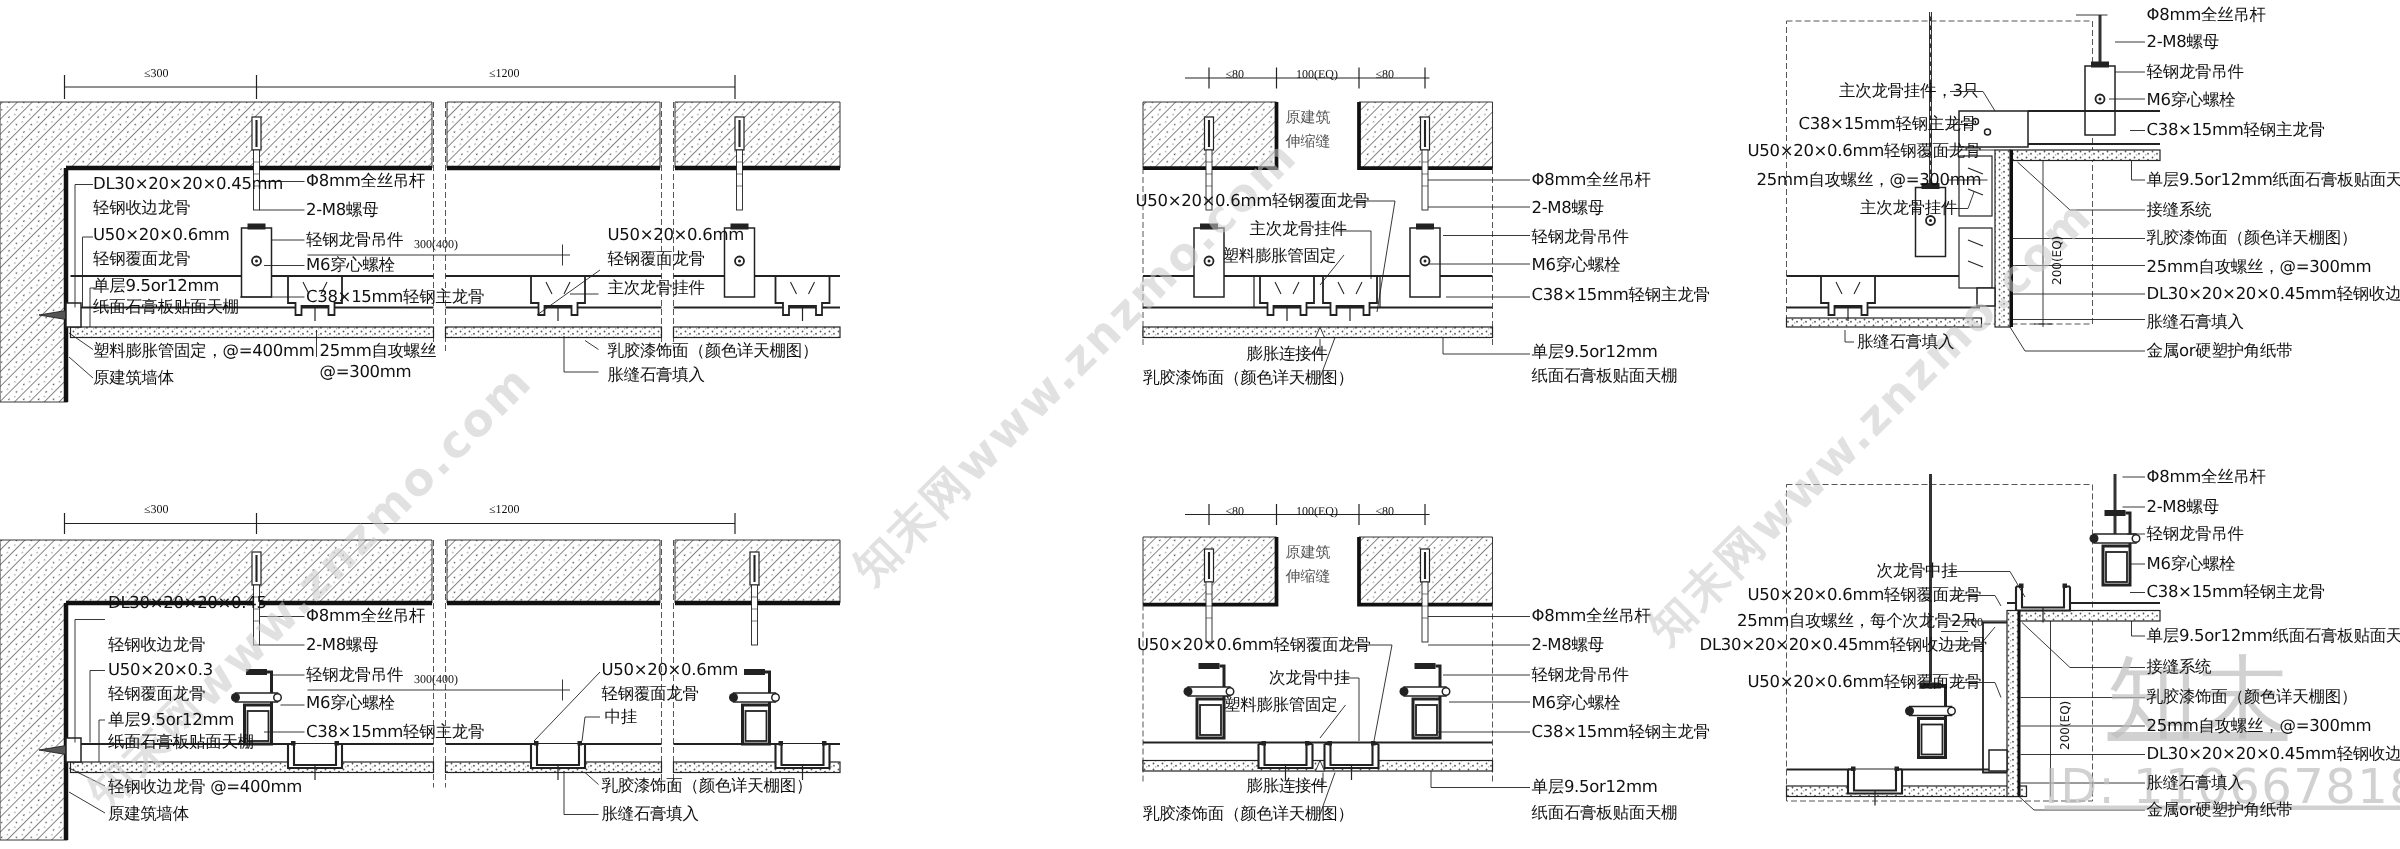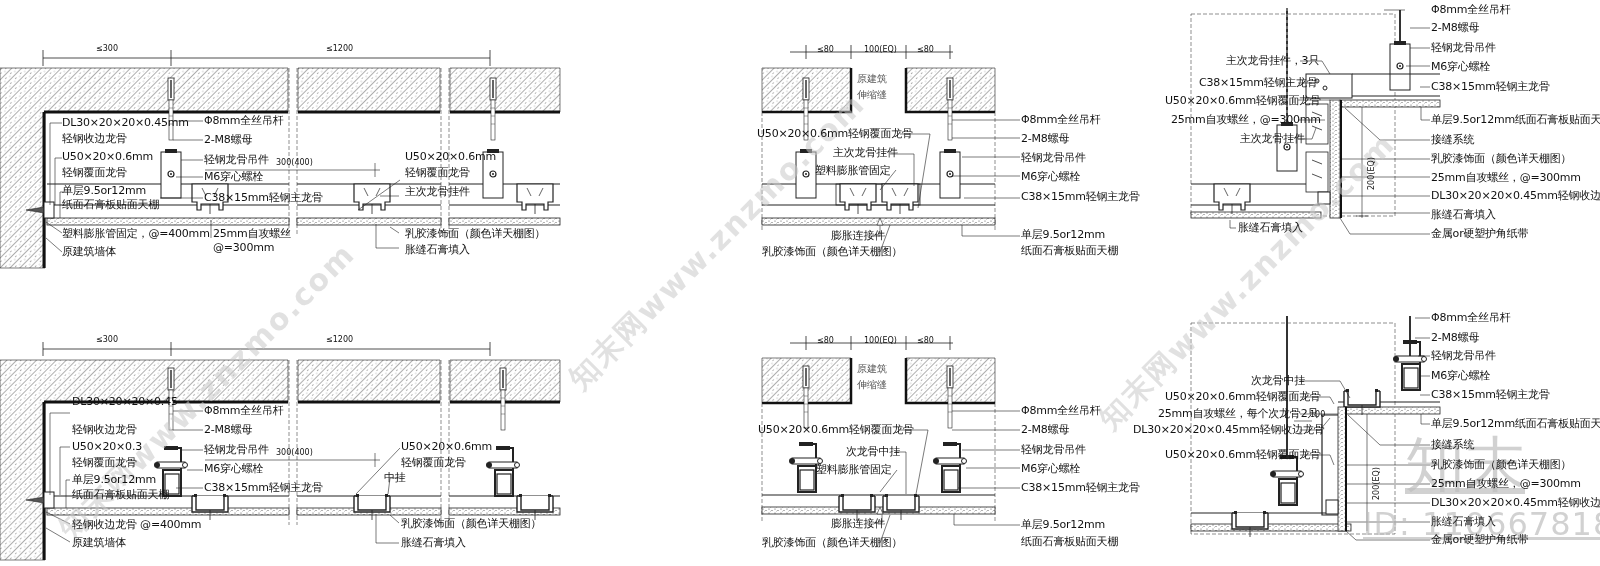--- a/index.html
+++ b/index.html
@@ -1,19 +1,19 @@
 <!DOCTYPE html>
 <html><head>
 <meta charset="utf-8">
 <style>
   html,body{margin:0;padding:0;background:#fff;}
   body{width:1600px;height:566px;position:relative;overflow:hidden;font-family:"DejaVu Sans","Liberation Sans",sans-serif;}
   #canvas{position:absolute;left:0;top:0;width:1600px;height:566px;}
   .lbl{position:absolute;font-size:11px;line-height:12px;color:#111;white-space:nowrap;letter-spacing:-0.2px;}
-  .dim{position:absolute;font-size:8px;color:#111;white-space:nowrap;}
+  .dim{position:absolute;font-size:8px;color:#111;white-space:nowrap;font-family:Liberation Serif, serif;}
   .vdim{position:absolute;font-size:8px;color:#111;white-space:nowrap;transform:rotate(-90deg);transform-origin:left top;}
   .gap{position:absolute;font-size:10px;line-height:14px;color:#555;white-space:nowrap;text-align:center;}
   .wm{position:absolute;color:rgba(200,200,200,0.55);font-size:30px;font-weight:bold;white-space:nowrap;transform:rotate(-45deg);transform-origin:left top;letter-spacing:2px;pointer-events:none;}
   .wm-big{position:absolute;color:rgba(190,190,190,0.7);white-space:nowrap;pointer-events:none;font-family:"DejaVu Sans",sans-serif;text-decoration:underline;}
 </style>
 </head>
 <body>
 
 <svg id="canvas" width="1600" height="566" viewBox="0 0 1600 566" xmlns="http://www.w3.org/2000/svg">
   <defs>
@@ -426,21 +426,21 @@
   <span class="lbl" style="left:72px;top:489px;">纸面石膏板贴面天棚</span>
   <span class="lbl" style="left:72px;top:519px;">轻钢收边龙骨 @=400mm</span>
   <span class="lbl" style="left:72px;top:537px;">原建筑墙体</span>
   <span class="lbl" style="left:204px;top:405px;">Φ8mm全丝吊杆</span>
   <span class="lbl" style="left:204px;top:424px;">2-M8螺母</span>
   <span class="lbl" style="left:204px;top:444px;">轻钢龙骨吊件</span>
   <span class="lbl" style="left:204px;top:463px;">M6穿心螺栓</span>
   <span class="lbl" style="left:204px;top:482px;">C38×15mm轻钢主龙骨</span>
   <span class="lbl" style="left:401px;top:441px;">U50×20×0.6mm</span>
   <span class="lbl" style="left:401px;top:457px;">轻钢覆面龙骨</span>
-  <span class="lbl" style="left:384px;top:472px;text-align:center;">中挂</span>
+  <span class="lbl" style="left:403px;top:472px;text-align:center;">中挂</span>
   <span class="lbl" style="left:401px;top:518px;">乳胶漆饰面（颜色详天棚图）</span>
   <span class="lbl" style="left:401px;top:537px;">胀缝石膏填入</span>
 </div>
 
 <div>
   <span class="dim" style="left:817px;top:336px;">≤80</span>
   <span class="dim" style="left:864px;top:336px;">100(EQ)</span>
   <span class="dim" style="left:917px;top:336px;">≤80</span>
   <span class="gap" style="left:857px;top:362px;">原建筑</span>
   <span class="gap" style="left:857px;top:378px;">伸缩缝</span>

